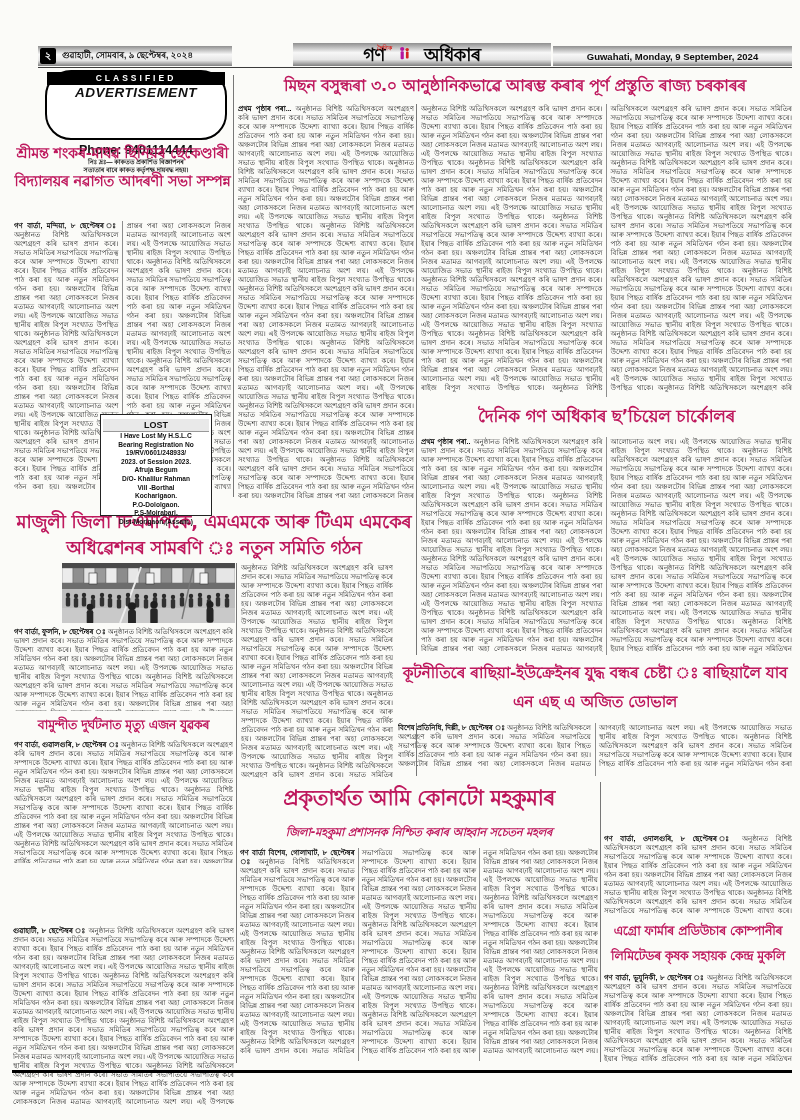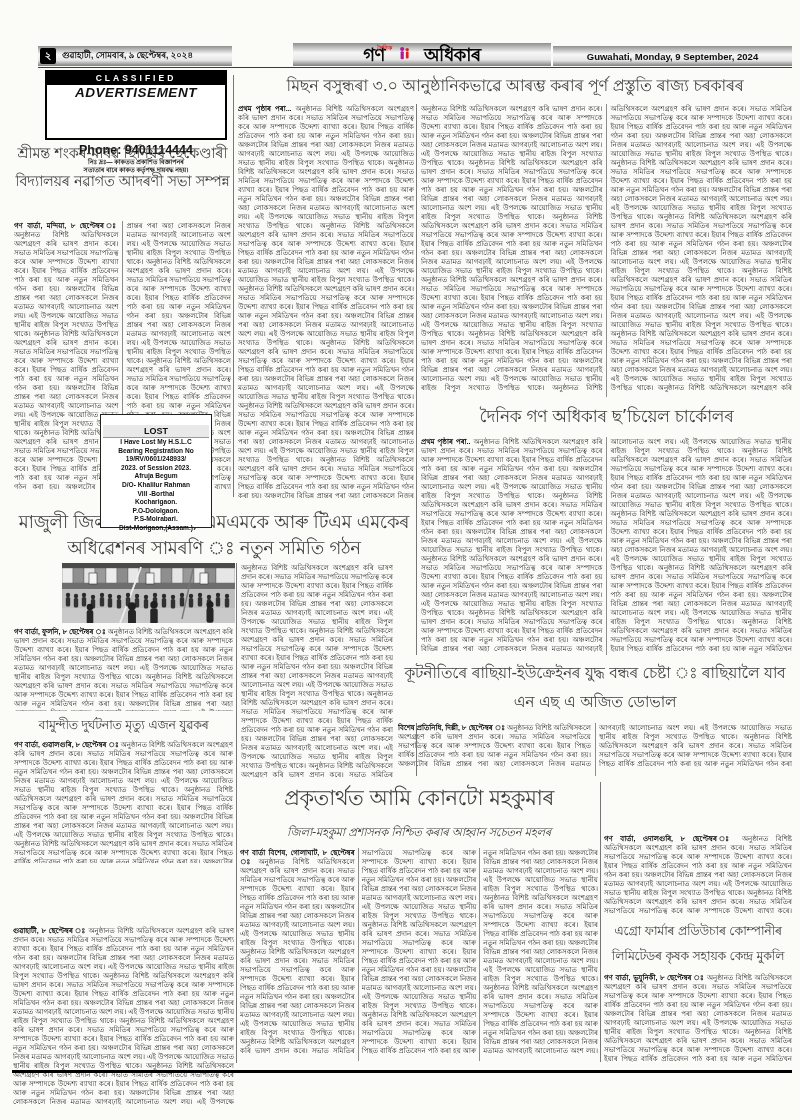--- a/index.html
+++ b/index.html
@@ -14,36 +14,36 @@
   .hdate{font-size:8.5px;font-weight:bold;color:#0d0d0d;}
   .hdate-en{font-size:9.5px;font-weight:bold;width:100%;text-align:center;color:#0d0d0d;}
   .mast{display:flex;align-items:flex-end;justify-content:center;width:100%;gap:14px;}
   .mast .t1,.mast .t2{font-family:"DejaVu Sans","Liberation Sans",sans-serif;
         font-size:18px;font-weight:900;color:#050505;line-height:20px;letter-spacing:-.5px;}
   .mast .ed{position:absolute;top:0px;left:84px;font-size:6px;font-weight:bold;color:#d5231f;}
   
   .vrule{width:1px;background:#777;}
   .hrule{background:#3a3a3a;}
   
-  .hl{font-family:"DejaVu Sans","Liberation Sans",sans-serif;font-weight:400;color:#404040;
+  .hl{font-family:"DejaVu Sans","Liberation Sans",sans-serif;font-weight:700;color:#be185d;
       text-align:center;letter-spacing:-.3px;}
   
   .art-body{font-size:7px;line-height:9px;text-align:justify;overflow:hidden;color:#1b1b1b;}
   .cols2{column-count:2;column-gap:8px;column-rule:1px solid #8d8d8d;column-fill:auto;}
   .cols3{column-count:3;column-gap:7px;column-rule:1px solid #8d8d8d;column-fill:auto;}
   .dl{font-weight:800;color:#000;}
   
   #ad-box{border:2px solid #000;background:#fff;text-align:center;}
   #ad-class{background:#000;color:#fff;font-size:8.5px;font-weight:bold;letter-spacing:3px;
             line-height:13px;}
   #ad-advert{font-size:13.5px;font-weight:900;font-style:italic;line-height:16px;letter-spacing:.5px;}
   #ad-phone{font-size:12.5px;font-weight:800;line-height:15px;margin-top:42px;}
   .ad-note{font-size:6.3px;font-weight:700;line-height:8px;}
   
-  #lost-box{background:#fff;border:1px solid #222;z-index:3;text-align:center;padding:10px 2px;}
+  #lost-box{background:#fff;border:1px solid #222;z-index:3;text-align:center;padding:4px 2px;}
   #lost-title{font-size:9px;font-weight:900;border-bottom:1px solid #999;background:#e9e9e9;line-height:12px;}
   .lost-line{font-size:6.6px;font-weight:700;line-height:8.6px;}
   #lost-name{font-weight:900;}
   #maj-photo svg{display:block;}
 </style>
 </head>
 <body>
 
 <div id="page">
 
@@ -62,21 +62,21 @@
             <rect x="6.9" y="6.5" width="2.7" height="7" rx="1" fill="#d5231f"></rect>
       </svg></span>
       <span class="t2">অধিকাৰ</span>
     </div>
   </div>
   <div class="abs gradbar" style="left:553px;top:46px;width:239px;height:20px;">
     <span class="hdate-en">Guwahati, Monday, 9 September, 2024</span>
   </div>
   <div class="abs hrule" style="left:38px;top:67px;width:754px;height:1px;"></div>
 
-  <div id="ad-box" class="abs" style="left:45px;top:70px;width:178px;height:66px;">
+  <div id="ad-box" class="abs" style="left:45px;top:70px;width:178px;height:66px;border-radius:26px;">
     <div id="ad-class">CLASSIFIED</div>
     <div id="ad-advert">ADVERTISEMENT</div>
     <div id="ad-phone">Phone: 9401114444</div>
     <div class="ad-note">নিঃ দ্ৰঃ— কাকতত প্ৰকাশিত বিজ্ঞাপনৰ</div>
     <div class="ad-note">সত্যতাৰ বাবে কাকত কৰ্তৃপক্ষ দায়বদ্ধ নহয়।</div>
   </div>
 
   <div class="abs hl" style="left:237px;top:71px;width:556px;height:30px;font-size:16px;line-height:30px;white-space:nowrap;">মিছন বসুন্ধৰা ৩.০ আনুষ্ঠানিকভাৱে আৰম্ভ কৰাৰ পূৰ্ণ প্ৰস্তুতি ৰাজ্য চৰকাৰৰ</div>
   <div class="abs art-body" style="left:238px;top:104px;width:176px;height:394px;">
     <b class="dl">প্ৰথম পৃষ্ঠাৰ পৰা...</b>

